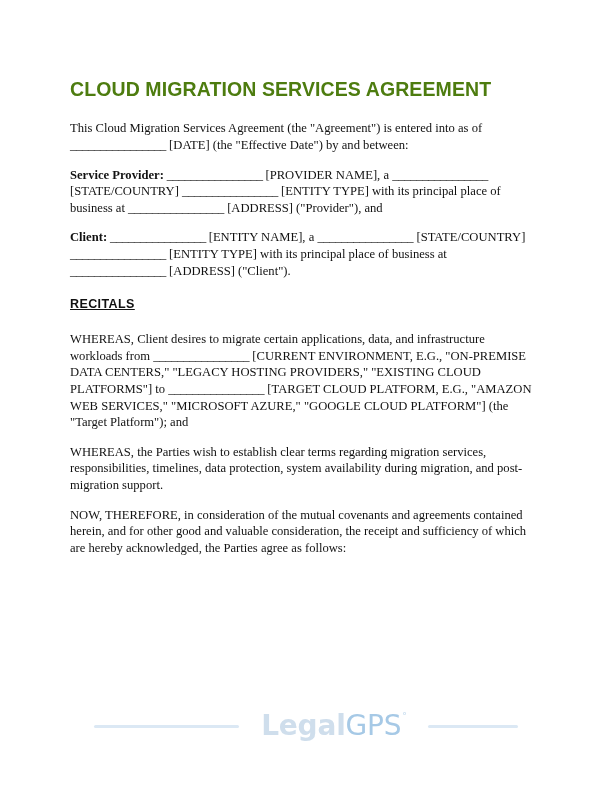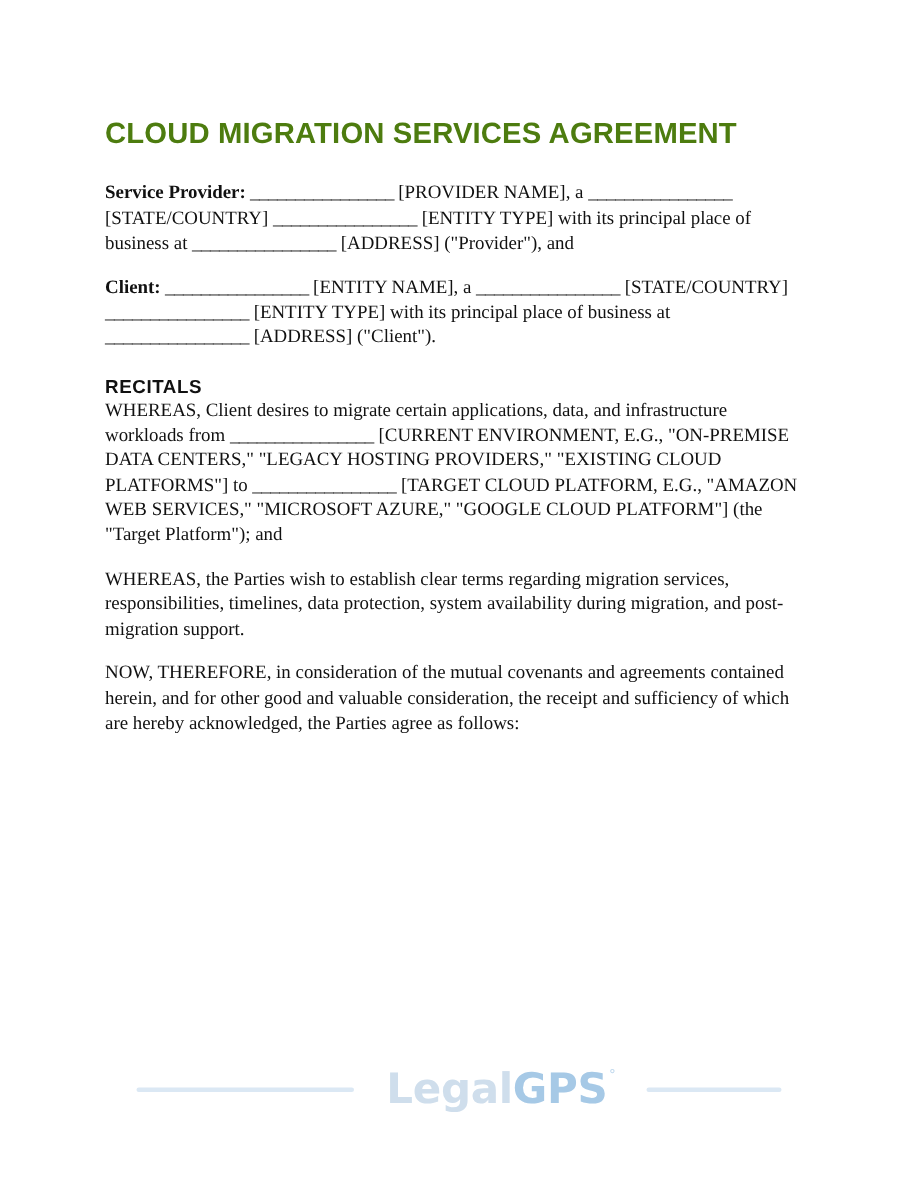--- a/index.html
+++ b/index.html
@@ -40,21 +40,22 @@
     margin: 0 0 20px 0;
     white-space: nowrap;
   }
 
   .section-heading {
     font-family: "Liberation Sans", "DejaVu Sans", sans-serif;
     font-weight: bold;
     font-size: 12.5px;
     letter-spacing: 0.4px;
     color: #111111;
-    margin: 18px 0 0 0;
+    margin: 18px 0 20px 0;
+    text-decoration: underline;
   }
 
   p.para {
     font-family: "Liberation Serif", "DejaVu Serif", serif;
     font-size: 12.6px;
     line-height: 16.6px;
     margin: 0 0 13px 0;
     text-align: left;
     color: #111111;
   }
@@ -116,41 +117,44 @@
     position: relative;
     display: inline-block;
   }
   .logo .legal {
     color: #cfdeec;
     font-weight: 700;
     letter-spacing: -0.2px;
   }
   .logo .gps {
     color: #a6c9e6;
-    font-weight: bold;
+    font-weight: normal;
     letter-spacing: -0.2px;
   }
   .logo .mark {
     color: #bcd6ec;
     font-size: 9px;
     vertical-align: super;
     position: relative;
     top: -6px;
     left: 1px;
   }
 </style>
 </head>
 <body>
 
 <div class="page">
 
   <div class="doc">
 
     <h1 class="doc-title">CLOUD MIGRATION SERVICES AGREEMENT</h1>
 
+    <p class="para">
+      <span>This Cloud Migration Services Agreement (the "Agreement") is entered into as of </span><span class="blank">________________</span><span> [DATE] (the "Effective Date") by and between:</span>
+    </p>
 
     <p class="para">
       <span class="lbl">Service Provider:</span><span class="blank"> ________________ </span><span>[PROVIDER NAME], a </span><span class="blank">________________</span><span> [STATE/COUNTRY] </span><span class="blank">________________</span><span> [ENTITY TYPE] with its principal place of business at </span><span class="blank">________________</span><span> [ADDRESS] ("Provider"), and</span>
     </p>
 
     <p class="para">
       <span class="lbl">Client:</span><span class="blank"> ________________ </span><span>[ENTITY NAME], a </span><span class="blank">________________</span><span> [STATE/COUNTRY] </span><span class="blank">________________</span><span> [ENTITY TYPE] with its principal place of business at </span><span class="blank">________________</span><span> [ADDRESS] ("Client").</span>
     </p>
 
 

